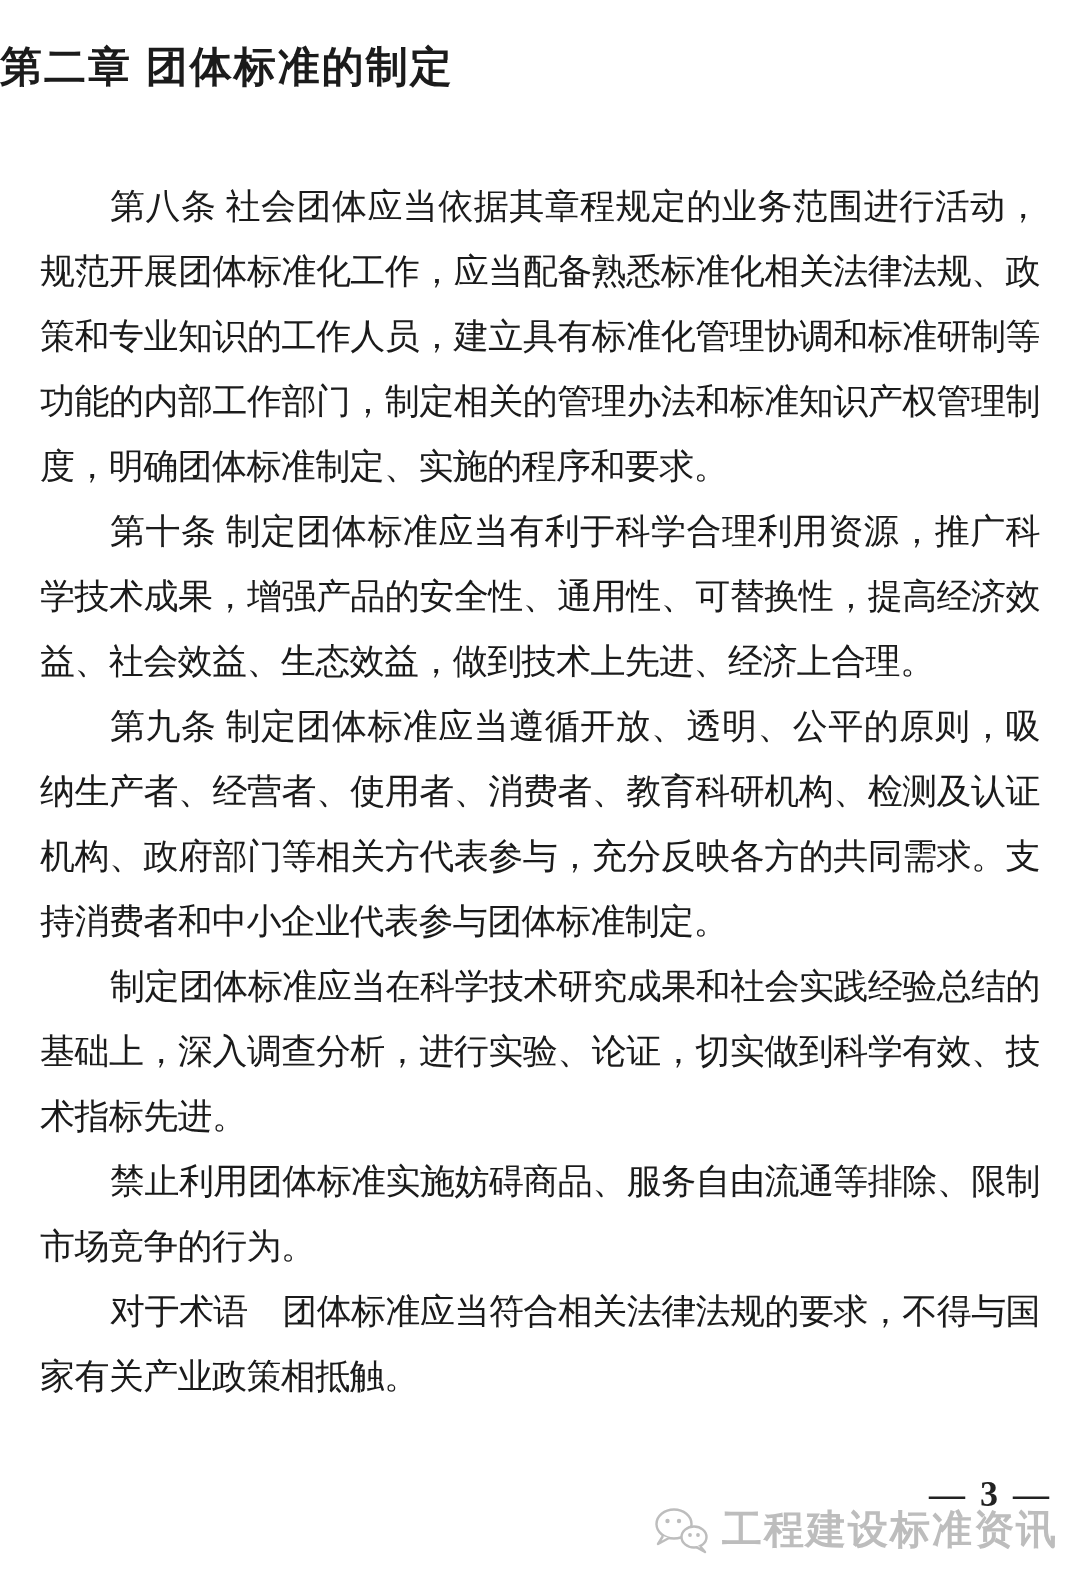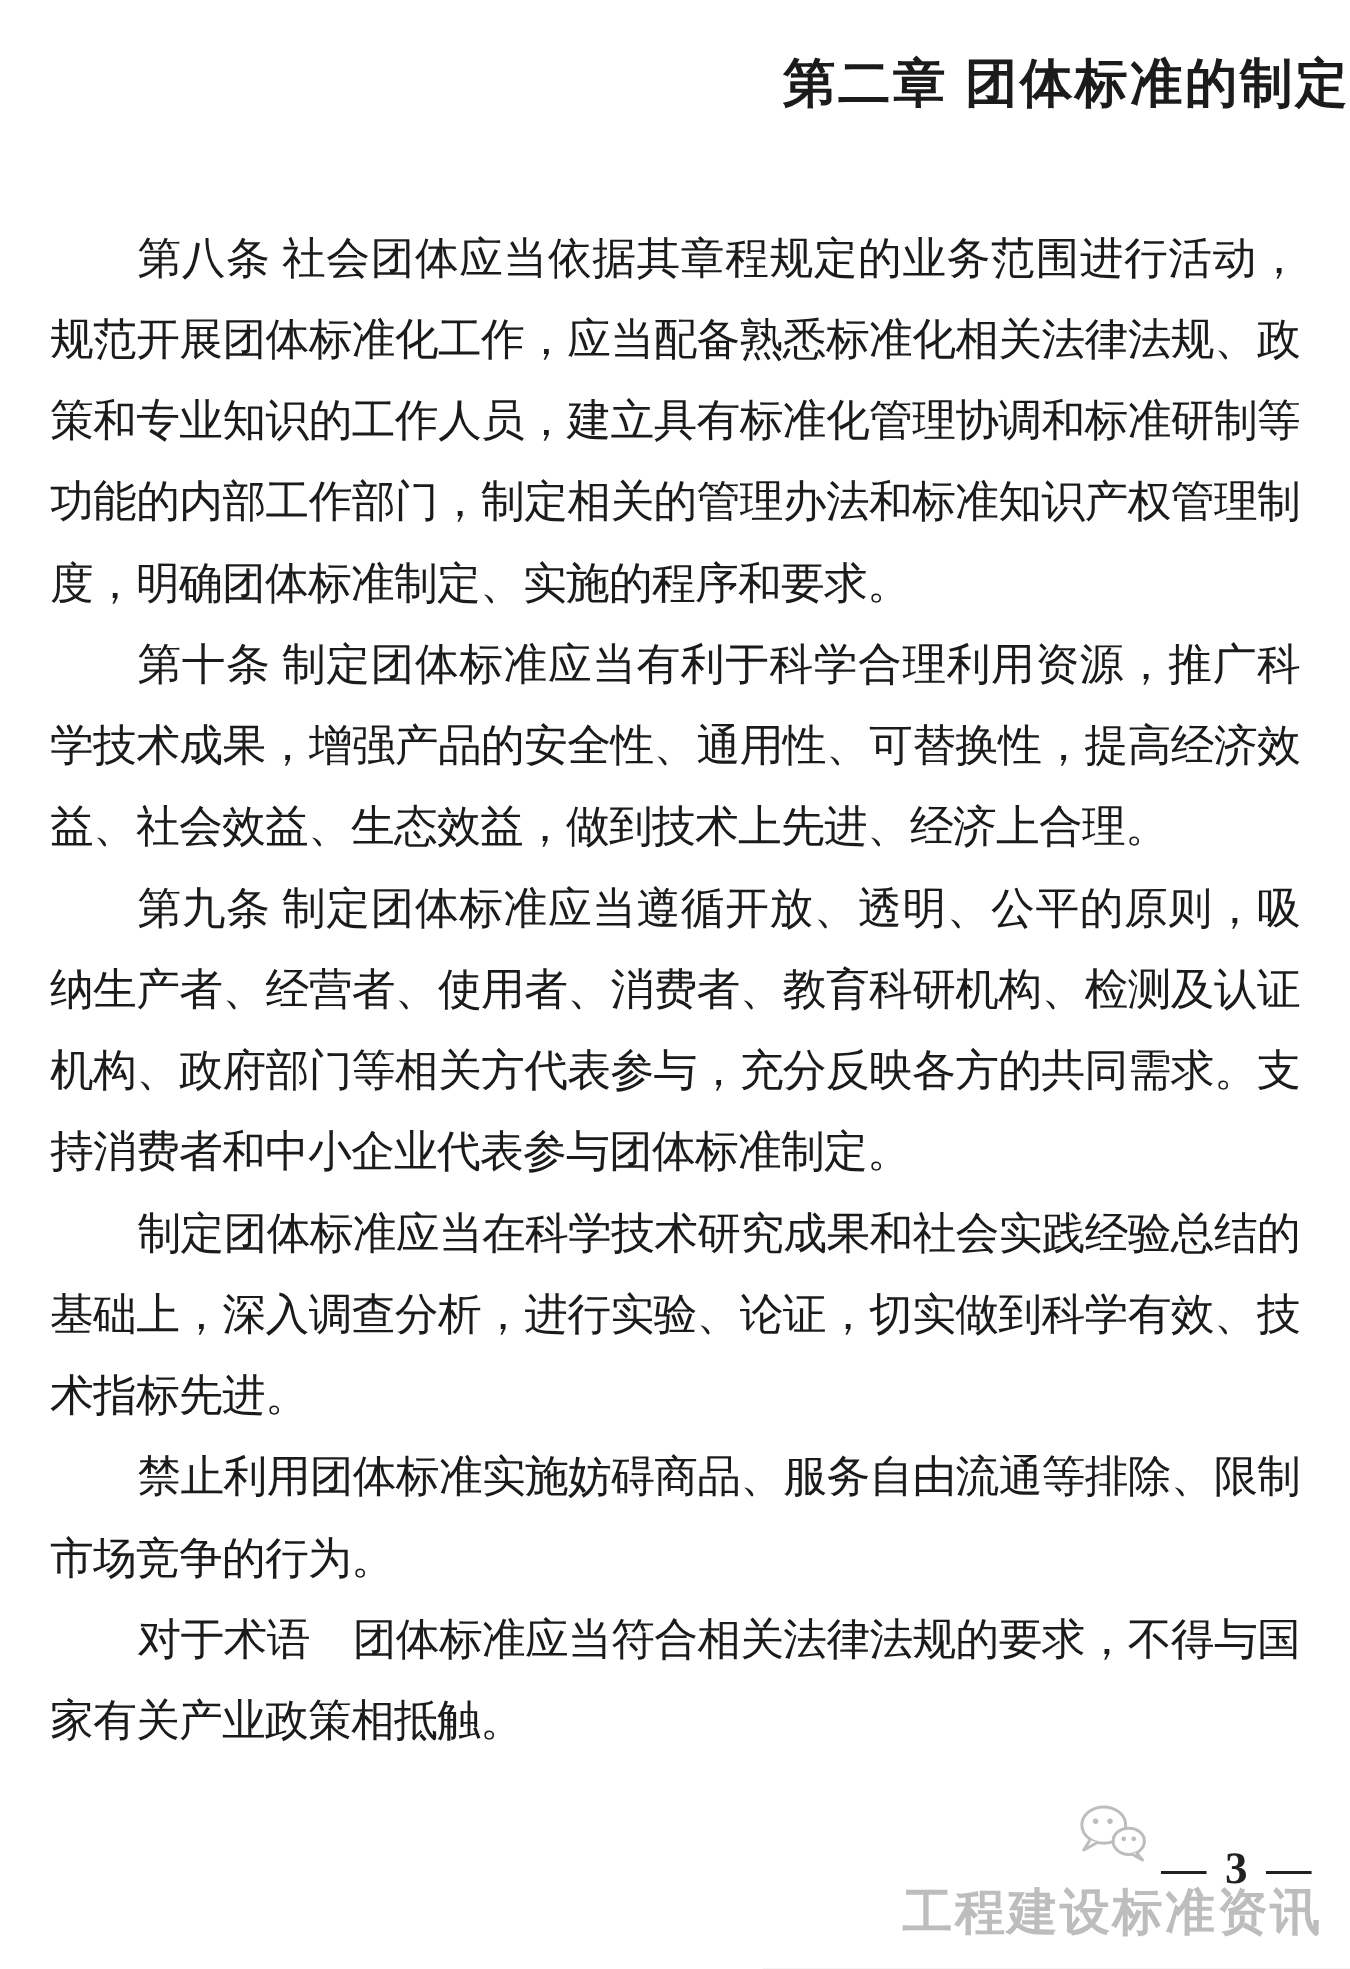--- a/index.html
+++ b/index.html
@@ -12,21 +12,21 @@
     width: 1080px;
     height: 1575px;
     margin: 0 auto;
     background: #ffffff;
     overflow: hidden;
     font-family: "Liberation Serif", serif;
     color: #1b1b1b;
   }
   .chapter-title {
     margin: 44px 0 0 0;
-    text-align: right;
+    text-align: left;
     font-size: 42px;
     line-height: 1.1;
     font-weight: 700;
     font-family: "Liberation Sans", sans-serif;
     letter-spacing: 2px;
   }
   .body-text {
     margin: 84px 24px 0 40px;
     width: 1000px;
     font-size: 35px;
@@ -57,21 +57,20 @@
     display: flex;
     align-items: center;
     gap: 12px;
     color: #bdbdbd;
     font-size: 40px;
     font-weight: 700;
     letter-spacing: 2px;
     z-index: 1;
     font-family: "Liberation Sans", sans-serif;
     white-space: nowrap;
-    flex-direction: column;
   }
   .watermark svg {
     display: block;
   }
 </style>
 </head>
 <body>
 
 <div class="page">
 

